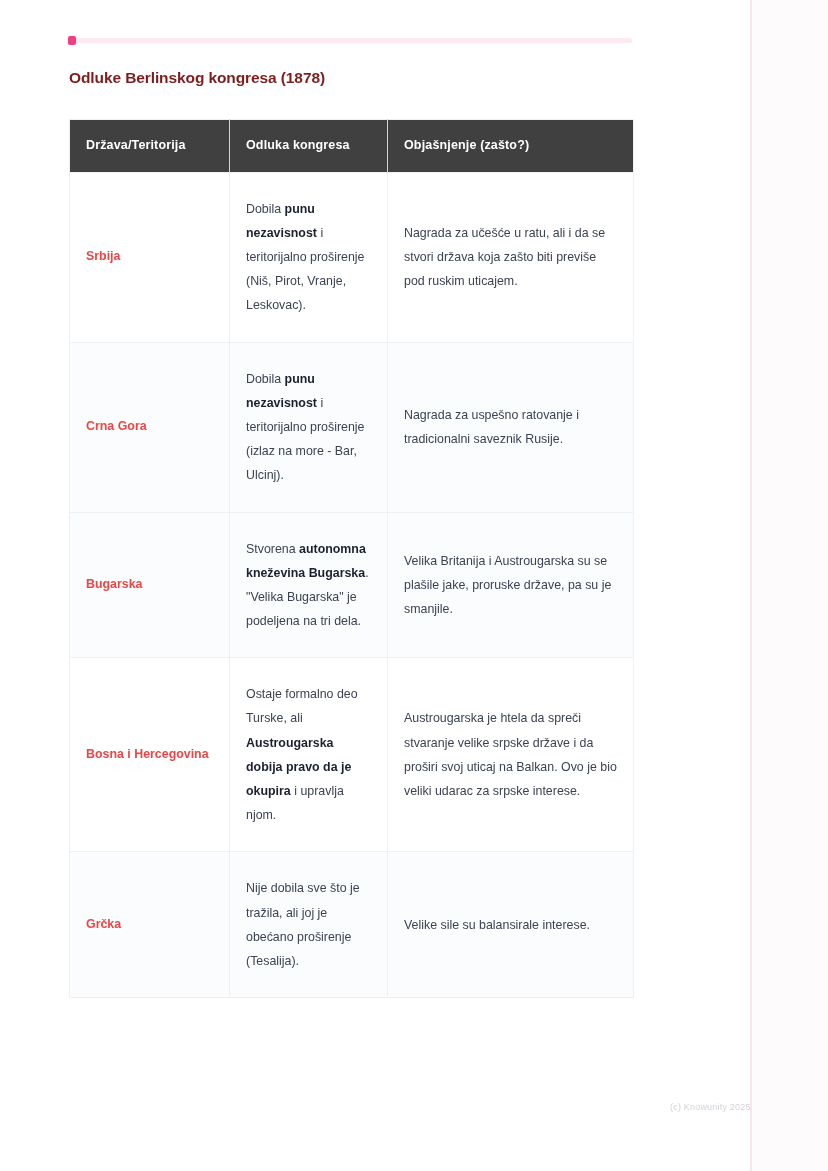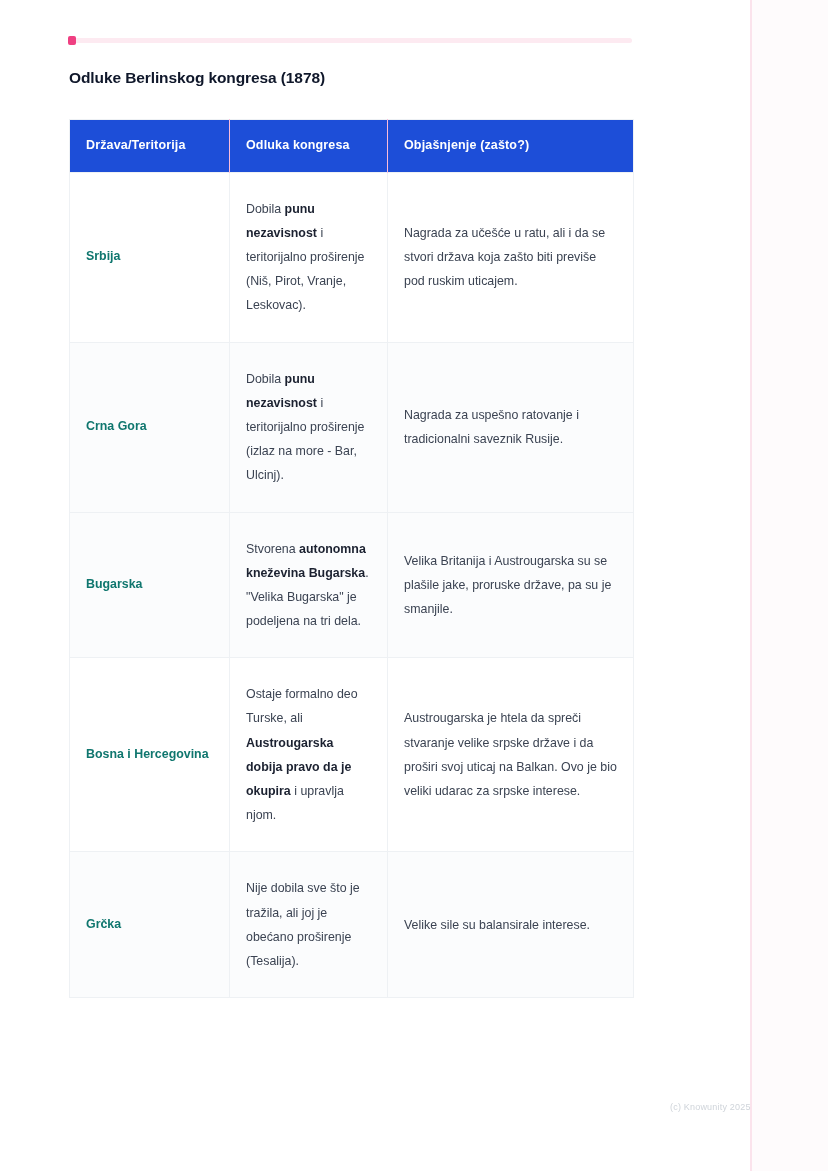--- a/index.html
+++ b/index.html
@@ -61,21 +61,21 @@
     border-radius: 2px;
   }
 
   
   .page-title {
     position: absolute;
     left: 69px;
     top: 68px;
     font-size: 15.5px;
     font-weight: 700;
-    color: #0f172a;
+    color: #7f1d1d;
     letter-spacing: -0.1px;
     line-height: 1.3;
     white-space: nowrap;
   }
 
   
   .table-wrap {
     position: absolute;
     left: 69px;
     top: 119px;
@@ -86,21 +86,21 @@
     border-collapse: collapse;
     table-layout: fixed;
     background: #ffffff;
     border: 1px solid #eef1f4;
   }
   table.decisions col.c1 { width: 160px; }
   table.decisions col.c2 { width: 158px; }
   table.decisions col.c3 { width: 246px; }
 
   thead th {
-    background: #1d4ed8;
+    background: #404040;
     color: #ffffff;
     font-size: 12.5px;
     font-weight: 600;
     text-align: left;
     padding: 18px 16px 18px 16px;
     letter-spacing: 0.15px;
     border-right: 1px solid #fbbcd9;
     vertical-align: middle;
     line-height: 1.25;
   }
@@ -119,21 +119,21 @@
 
   tbody tr.alt td {
     background: #fbfcfd;
   }
   tbody tr:not(.alt) td {
     background: #ffffff;
   }
 
   td.col-state {
     font-weight: 700;
-    color: #0f766e;
+    color: #ef4444;
     line-height: 1.6;
   }
   td.col-decision b,
   td.col-decision strong {
     font-weight: 700;
     color: #1b2130;
   }
   td.col-why {
     color: #3b4352;
     line-height: 1.95;

